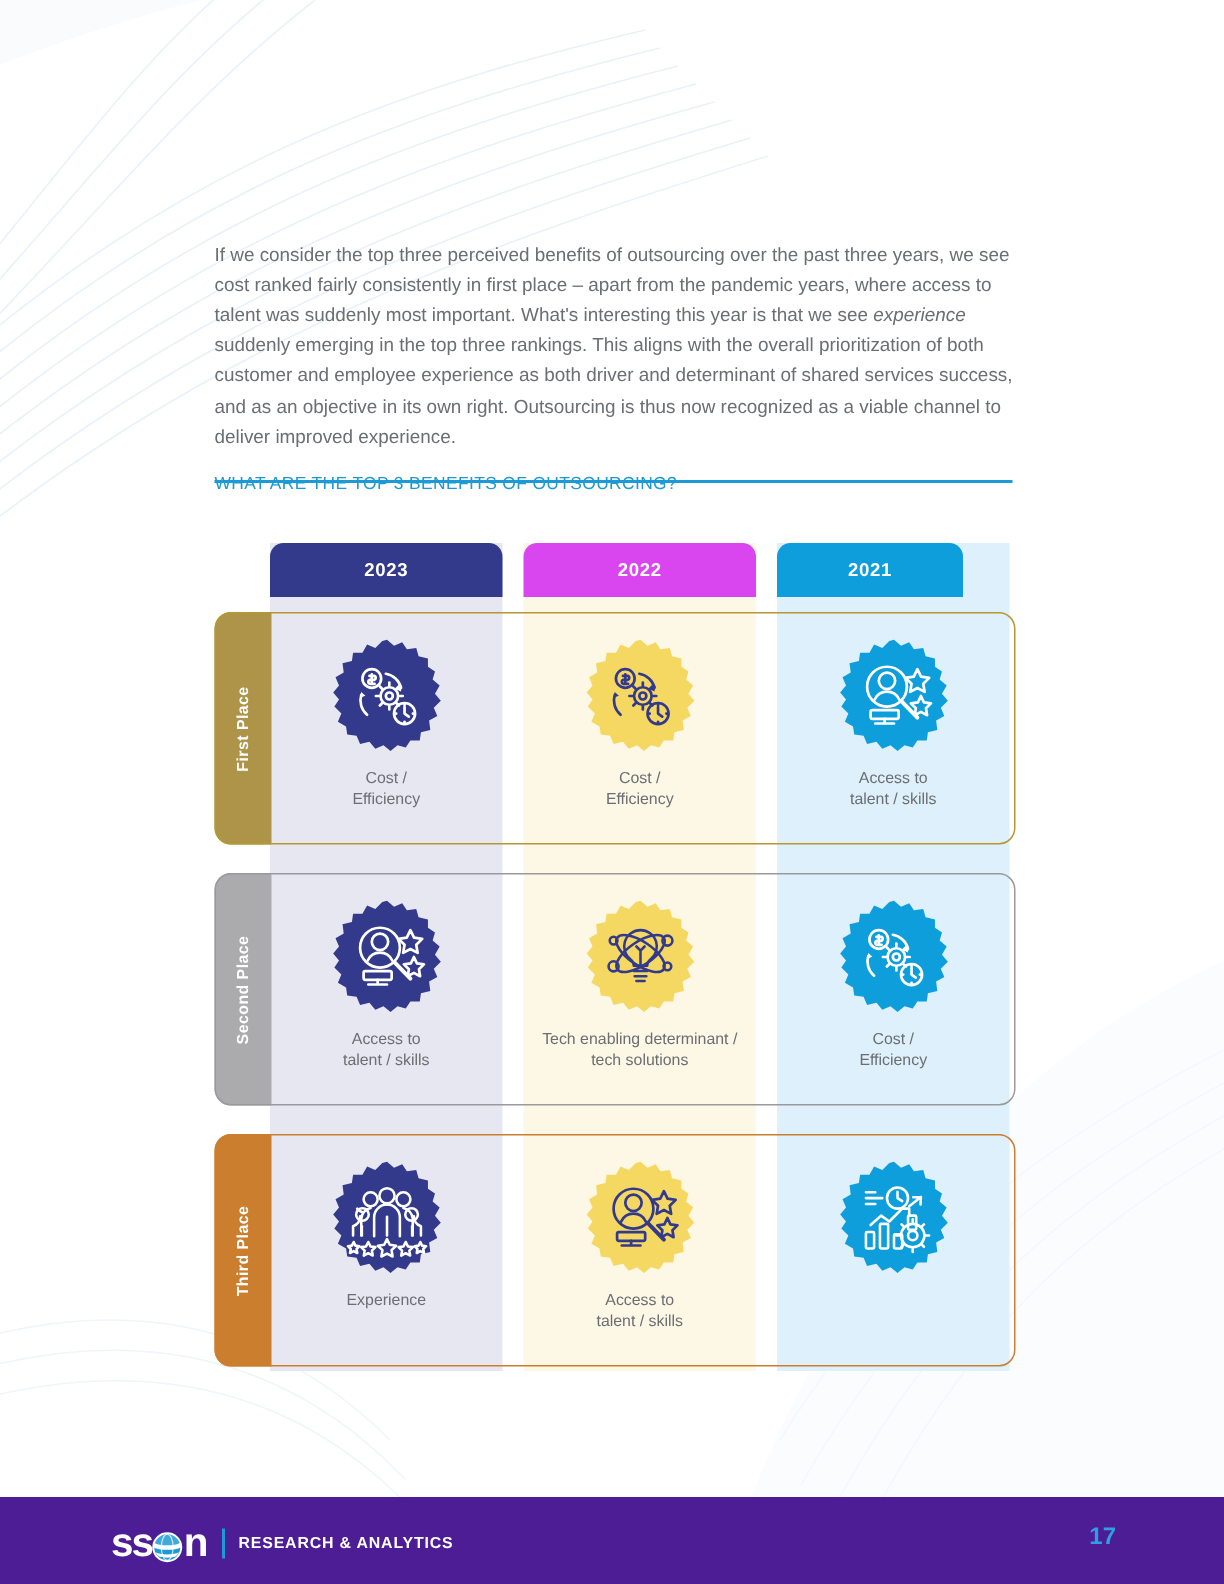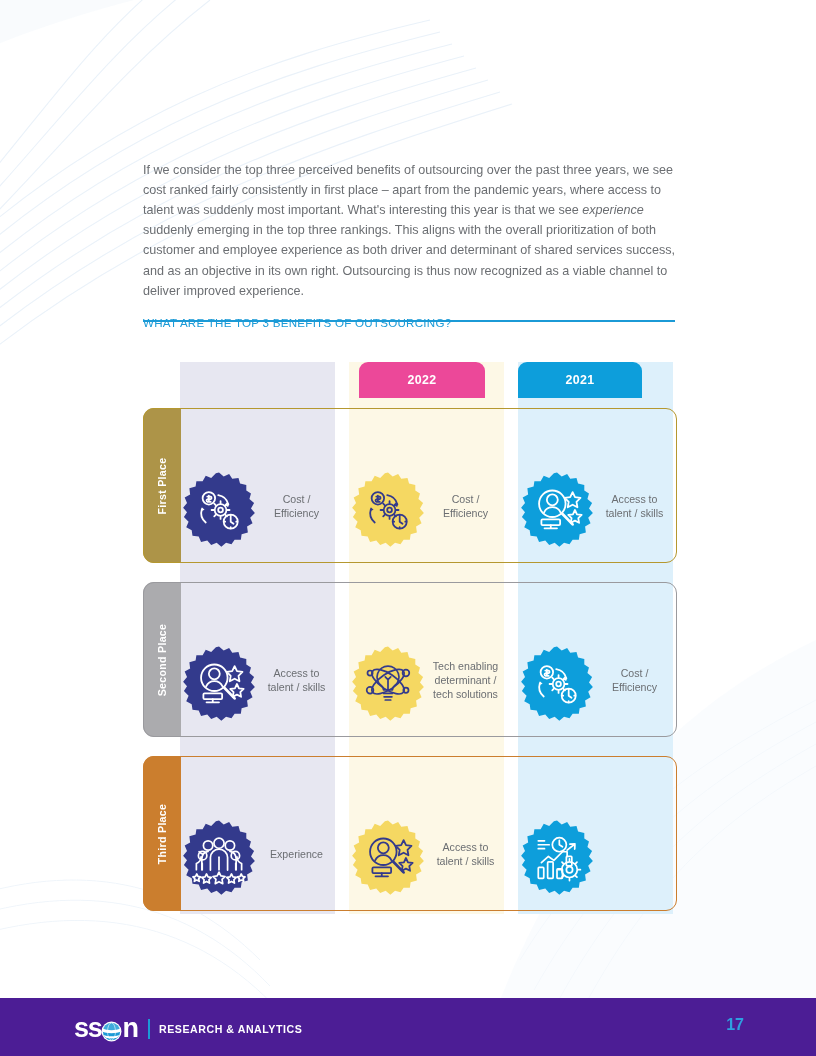--- a/index.html
+++ b/index.html
@@ -59,21 +59,21 @@
   .band.b2{left:375px;width:155px;background:#ddf0fb;}
 
   
   .yearhead{
     position:absolute;top:0;height:36px;z-index:3;
     border-radius:9px 9px 0 0;
     display:flex;align-items:center;justify-content:center;
     font-size:12.4px;font-weight:bold;color:#ffffff;letter-spacing:.4px;
   }
   .yearhead.h0{left:37px;width:155px;background:#333a8c;}
-  .yearhead.h1{left:216px;width:126px;background:#ec4899;}
+  .yearhead.h1{left:206px;width:155px;background:#d946ef;}
   .yearhead.h2{left:375px;width:124px;background:#0d9edb;}
 
   
   .row{
     position:absolute;left:0;width:534px;height:155px;z-index:4;
   }
   .row.r0{top:46px;}
   .row.r1{top:220px;}
   .row.r2{top:394px;}
 
@@ -96,22 +96,22 @@
   .row.r1 .rank-tab{background:#ababae;}
   .row.r2 .rank-tab{background:#cb7e2e;}
   .rank-tab span{
     transform:rotate(-90deg);white-space:nowrap;
     font-size:10.6px;font-weight:bold;color:#ffffff;letter-spacing:.3px;
   }
 
   
   .cells{position:absolute;left:38px;top:0;width:496px;height:155px;}
   .cell{
-    position:absolute;top:16px;width:155px;height:155px;
-    display:flex;flex-direction:row;align-items:center;
+    position:absolute;top:0;width:155px;height:155px;
+    display:flex;flex-direction:column;align-items:center;
     box-sizing:border-box;
   }
   .cell.c0{left:-1px;}
   .cell.c1{left:168px;}
   .cell.c2{left:337px;}
 
   .badge{
     margin-top:17px;width:78px;height:78px;position:relative;
   }
   .badge svg{display:block;width:78px;height:78px;}
@@ -195,20 +195,23 @@
 
   <div class="sec-rule"></div>
   <div class="sec-title">WHAT ARE THE TOP 3 BENEFITS OF OUTSOURCING?</div>
 
   <div class="chart">
 
     <div class="band b0"></div>
     <div class="band b1"></div>
     <div class="band b2"></div>
 
+    <div class="yearhead h0">
+        <span>2023</span>
+      </div>
     <div class="yearhead h1">
         <span>2022</span>
       </div>
     <div class="yearhead h2">
         <span>2021</span>
       </div>
 
     <div class="row r0">
       <div class="rank-tab">
           <span>First Place</span>

